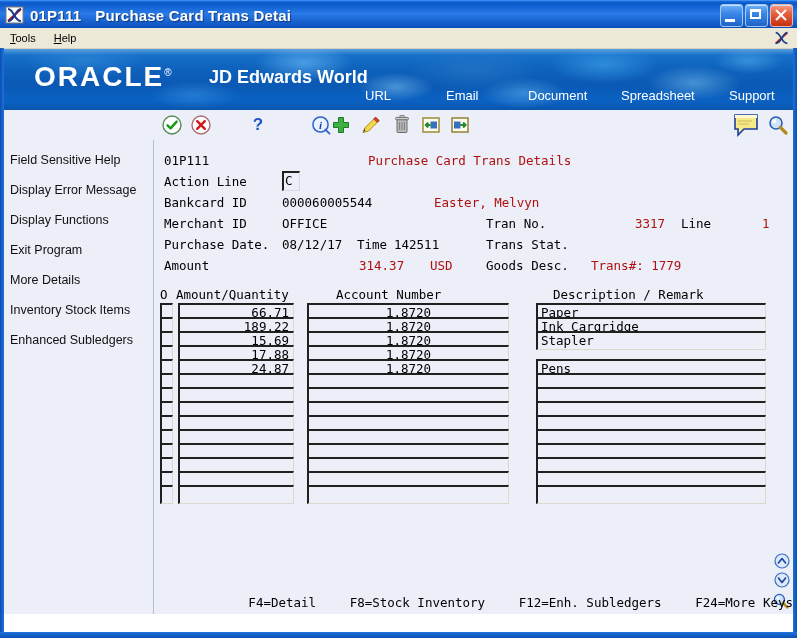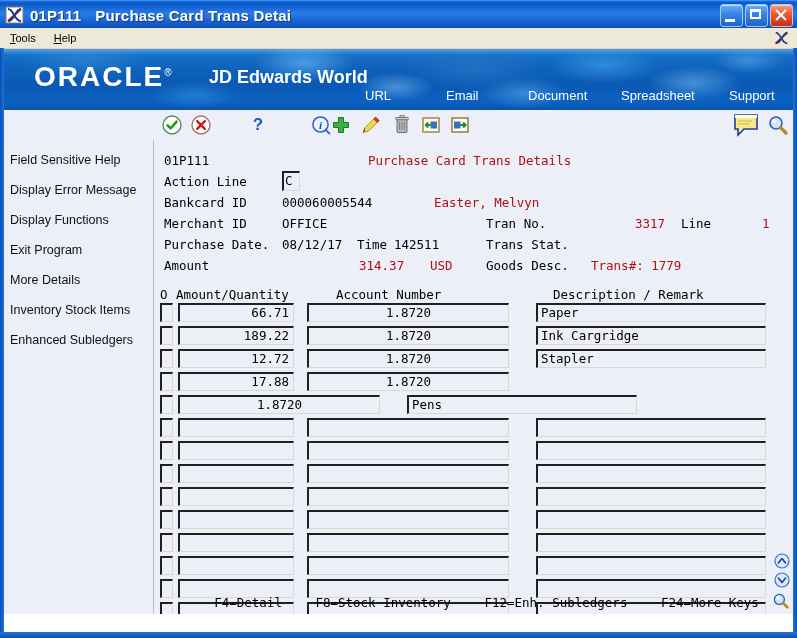--- a/index.html
+++ b/index.html
@@ -74,36 +74,36 @@
   .red{color:#b01010;}
   .fld{position:absolute;white-space:nowrap;}
 
   .acode-box{position:absolute;width:15px;height:17px;background:#eceef8;
      border-top:2px solid #20201e;border-left:2px solid #20201e;border-right:1px solid #d8d8e4;border-bottom:1px solid #d8d8e4;}
   .acode-box span{position:absolute;left:1px;top:0px;}
 
   
   .ghead{position:absolute;white-space:nowrap;}
   .grid{position:absolute;left:6px;top:163px;width:628px;}
-  .grow{display:flex;align-items:flex-start;height:23px;}
+  .grow{display:flex;align-items:flex-start;height:14px;}
   .cell{box-sizing:border-box;height:19px;background:#eceef8;
      border-top:2px solid #20201e;border-left:2px solid #20201e;
      border-right:1px solid #ddd8cc;border-bottom:1px solid #ddd8cc;
      position:relative;}
   .cell span{position:absolute;top:0px;font-family:"DejaVu Sans Mono","Liberation Mono",monospace;font-size:12.5px;color:#000;}
   .c-opt{width:13px;margin-right:5px;}
   .c-amt{width:116px;margin-right:13px;}
   .c-acct{width:202px;margin-right:27px;}
   .c-desc{width:230px;text-decoration:underline;}
   .c-amt span{right:4px;}
   .c-acct span{left:0;width:100%;text-align:center;}
   .c-desc span{left:3px;}
 
   .sidectl{position:absolute;right:3px;width:16px;height:16px;}
-  .fkeys{position:absolute;left:0;bottom:4px;width:100%;text-align:center;}
+  .fkeys{position:absolute;left:0;bottom:4px;width:100%;text-align:right;}
   .fkeys span{margin-left:26px;}
 
   
   .frame-l{position:absolute;left:0;top:48px;width:4px;height:590px;background:linear-gradient(to right,#0a4fb0,#1f72dd);}
   .frame-r{position:absolute;right:0;top:48px;width:4px;height:590px;background:linear-gradient(to left,#0a4fb0,#1f72dd);}
   .frame-b{position:absolute;left:0;bottom:0;width:797px;height:6px;background:linear-gradient(to bottom,#1f72dd,#0a4fb0);}
 </style>
 </head>
 <body>
 
@@ -317,21 +317,21 @@
           </div>
         <div class="cell c-desc">
             <span>Ink Cargridge</span>
           </div>
       </div>
       <div class="grow">
         <div class="cell c-opt">
             <span></span>
           </div>
         <div class="cell c-amt">
-            <span>12.72</span>
+            <span>15.69</span>
           </div>
         <div class="cell c-acct">
             <span>1.8720</span>
           </div>
         <div class="cell c-desc">
             <span>Stapler</span>
           </div>
       </div>
       <div class="grow">
         <div class="cell c-opt">
@@ -340,20 +340,23 @@
         <div class="cell c-amt">
             <span>17.88</span>
           </div>
         <div class="cell c-acct">
             <span>1.8720</span>
           </div>
       </div>
       <div class="grow">
         <div class="cell c-opt">
             <span></span>
+          </div>
+        <div class="cell c-amt">
+            <span>24.87</span>
           </div>
         <div class="cell c-acct">
             <span>1.8720</span>
           </div>
         <div class="cell c-desc">
             <span>Pens</span>
           </div>
       </div>
       <div class="grow">
         <div class="cell c-opt">

